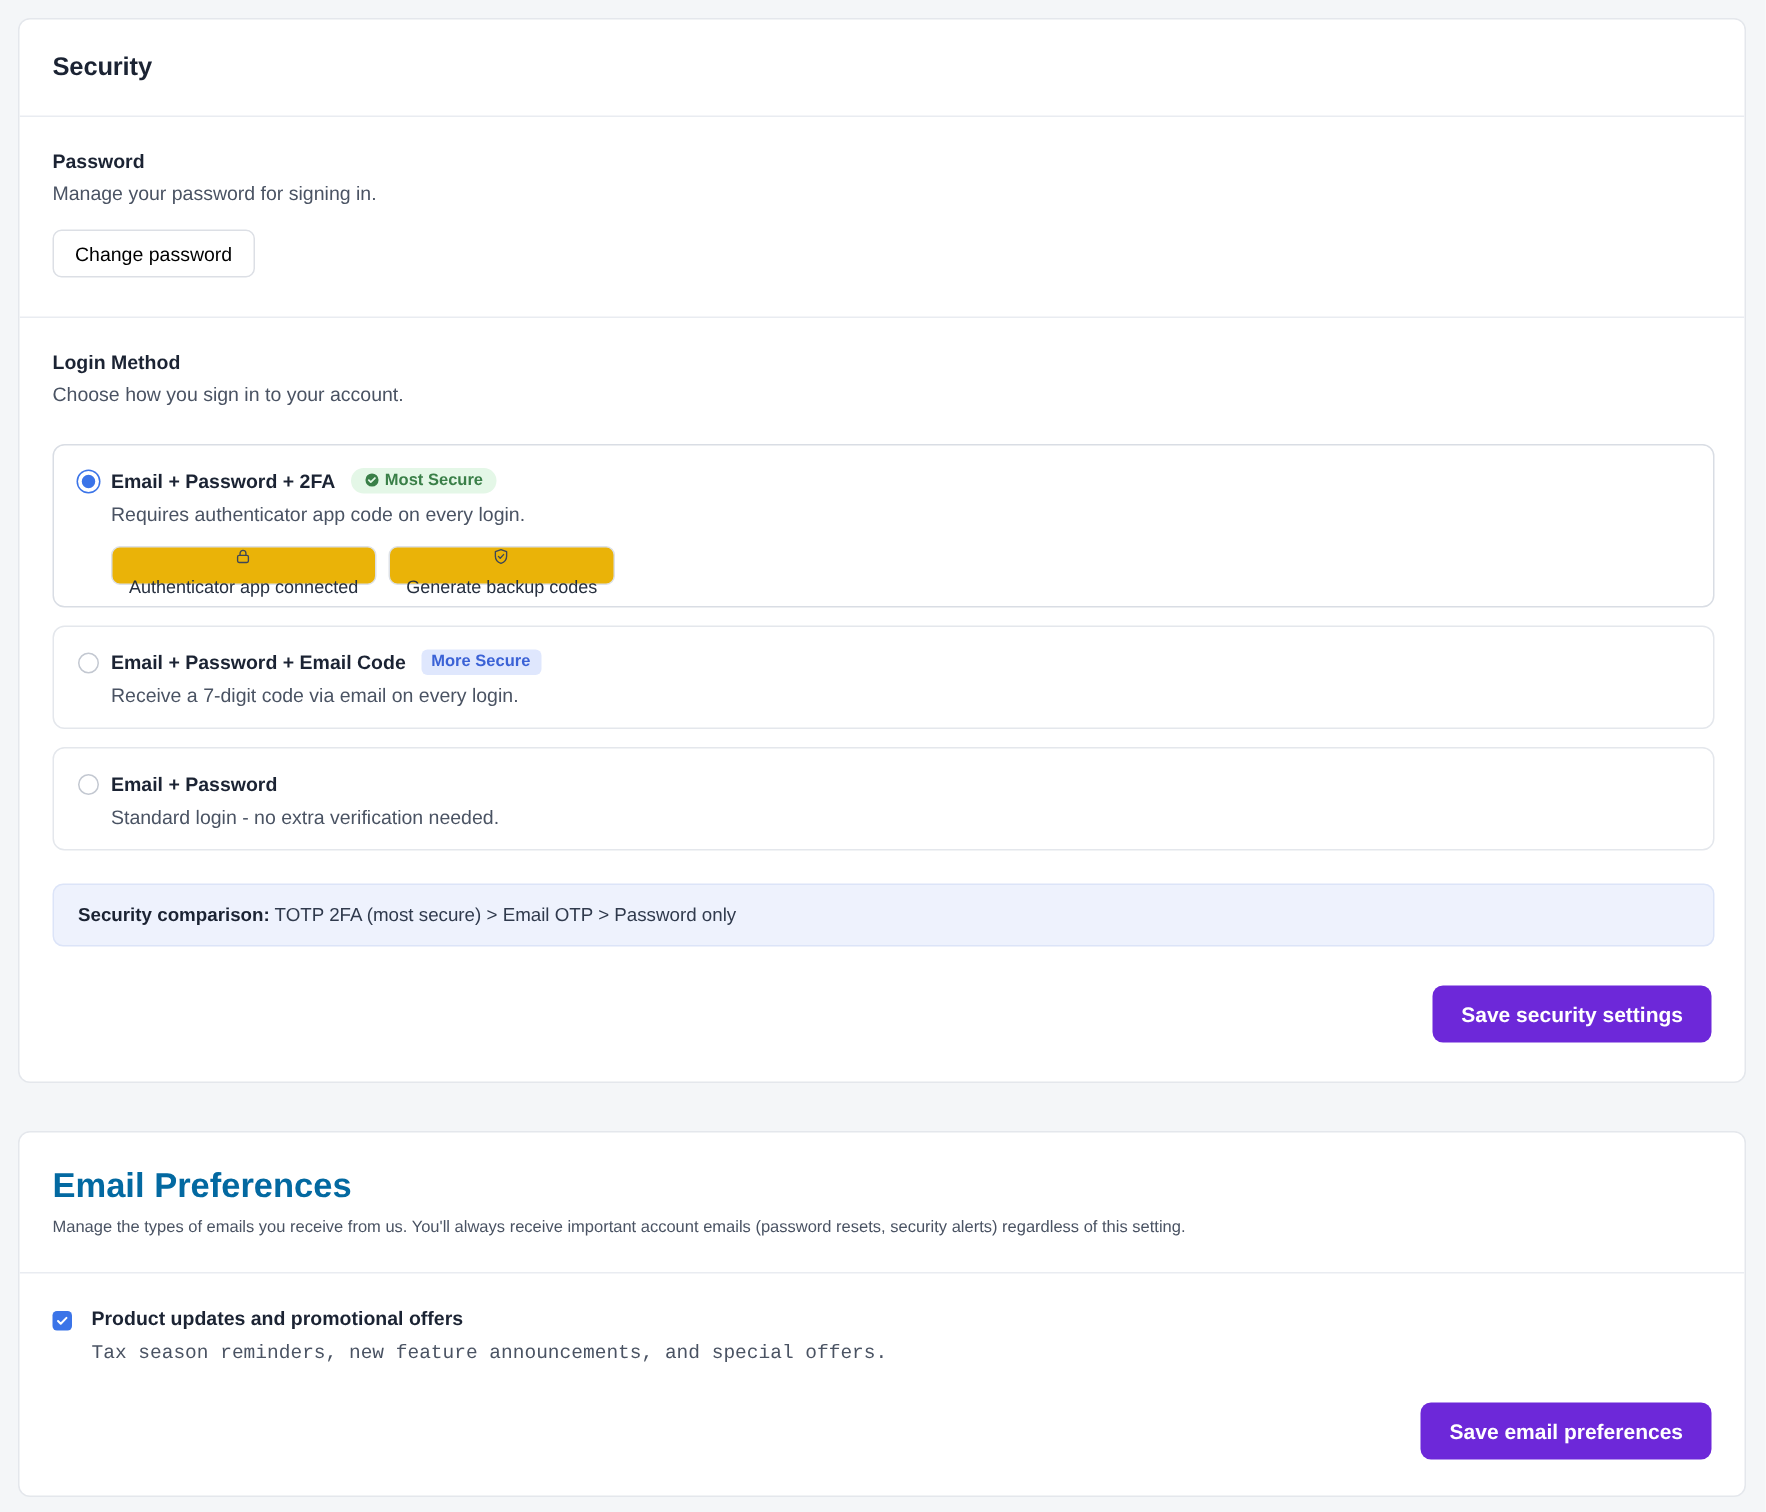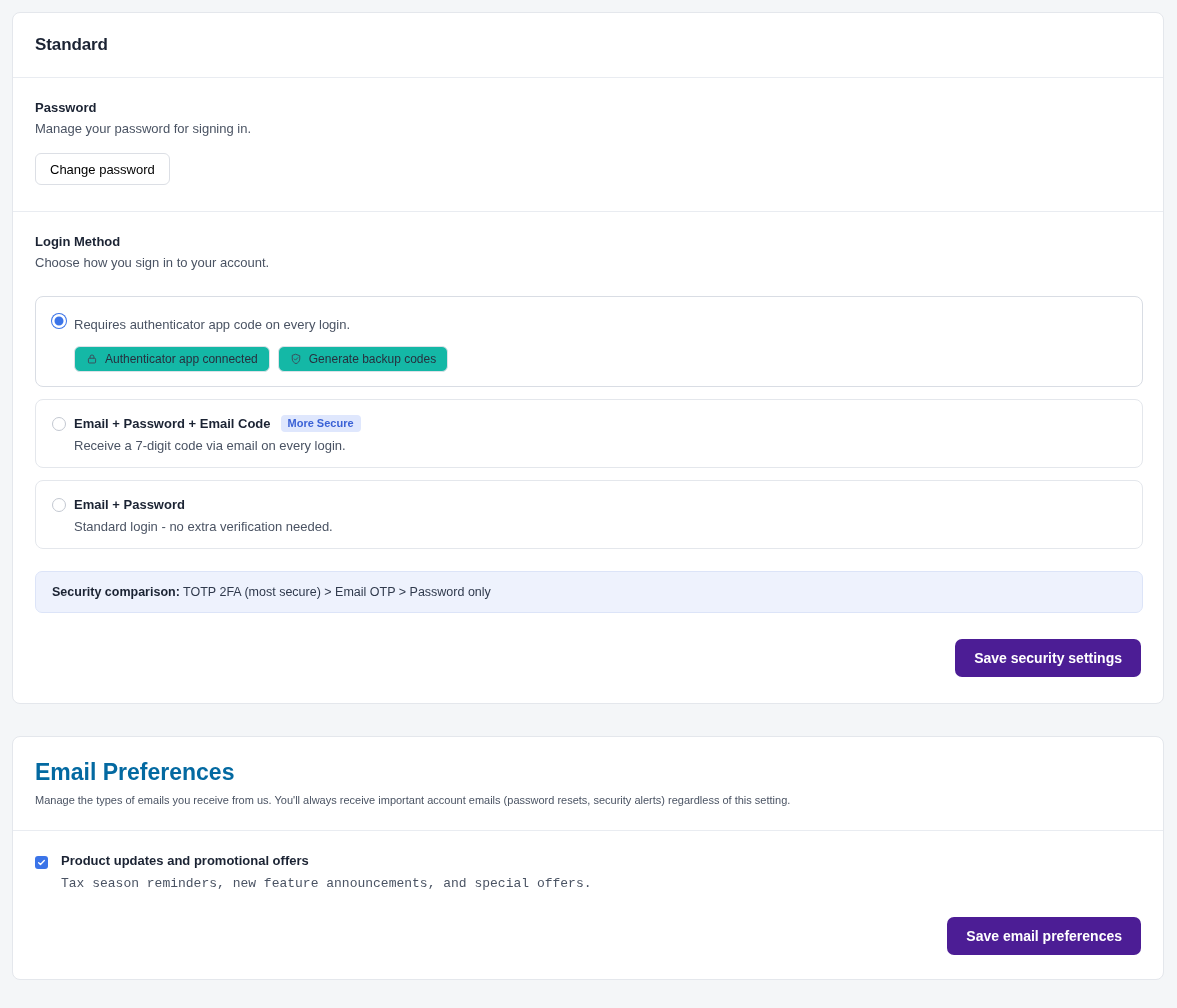--- a/index.html
+++ b/index.html
@@ -153,27 +153,28 @@
     display: flex;
     gap: 8px;
     margin-top: 14px;
   }
   .chip {
     display: inline-flex;
     align-items: center;
     gap: 7px;
     height: 26px;
     padding: 0 11px;
-    background: #14b8a6;
+    background: #eab308;
     border: 1px solid #dde1e7;
     border-radius: 6px;
     font-size: 12px;
     font-family: "Liberation Sans", sans-serif;
     color: #27303f;
     cursor: pointer;
+    flex-direction: column;
   }
   .chip svg { display: block; flex: 0 0 auto; }
 
   
   .note {
     margin-top: 22px;
     background: #eef2fd;
     border: 1px solid #dce4f8;
     border-radius: 7px;
     padding: 13px 16px;
@@ -188,21 +189,21 @@
     display: flex;
     justify-content: flex-end;
     margin-top: 26px;
   }
   .btn-primary {
     display: inline-flex;
     align-items: center;
     justify-content: center;
     height: 38px;
     padding: 0 19px;
-    background: #4c1d95;
+    background: #6d28d9;
     color: #ffffff;
     border: none;
     border-radius: 7px;
     font-size: 14px;
     font-family: "Liberation Sans", sans-serif;
     font-weight: bold;
     cursor: pointer;
   }
 
   
@@ -233,39 +234,51 @@
   .check-desc { font-size: 13px; color: #4a5363; margin-top: 7px; margin-left: 26px; font-family: Liberation Mono, monospace; }
 </style>
 </head>
 <body>
 
 <div class="page">
 
   <div class="card">
 
     <div class="card-header">
-      <h1 class="card-title">Standard</h1>
+      <h1 class="card-title">Security</h1>
     </div>
 
     <div class="section bordered">
       <div class="section-label">Password</div>
       <p class="section-desc">Manage your password for signing in.</p>
       <button class="btn-secondary">Change password</button>
     </div>
 
     <div class="section">
       <div class="section-label">Login Method</div>
       <p class="section-desc">Choose how you sign in to your account.</p>
 
       <div class="options">
 
         <div class="option selected">
           <div class="option-row">
             <span class="radio checked"></span>
             <div class="option-body">
+              <div class="option-title-line">
+                <span class="option-title">Email + Password + 2FA</span>
+                <span class="badge badge-green">
+                  <span>
+                    <svg width="10" height="10" viewBox="0 0 16 16">
+                        <circle cx="8" cy="8" r="7" fill="#3a7f48"></circle>
+                        <path d="M4.6 8.2l2.1 2.1 4.4-4.4" stroke="#e4f7e7" stroke-width="1.9" fill="none" stroke-linecap="round" stroke-linejoin="round"></path>
+                      </svg>
+                  </span>
+                  <span>Most Secure</span>
+                </span>
+              </div>
               <div class="option-desc">Requires authenticator app code on every login.</div>
 
               <div class="chips">
                 <button class="chip">
                   <span>
                     <svg width="12" height="12" viewBox="0 0 16 16" fill="none" stroke="#3d4656" stroke-width="1.2">
                       <rect x="3.2" y="7" width="9.6" height="6.3" rx="1.3"></rect>
                       <path d="M5.4 7V5.2a2.6 2.6 0 0 1 5.2 0V7"></path>
                     </svg>
                   </span>

